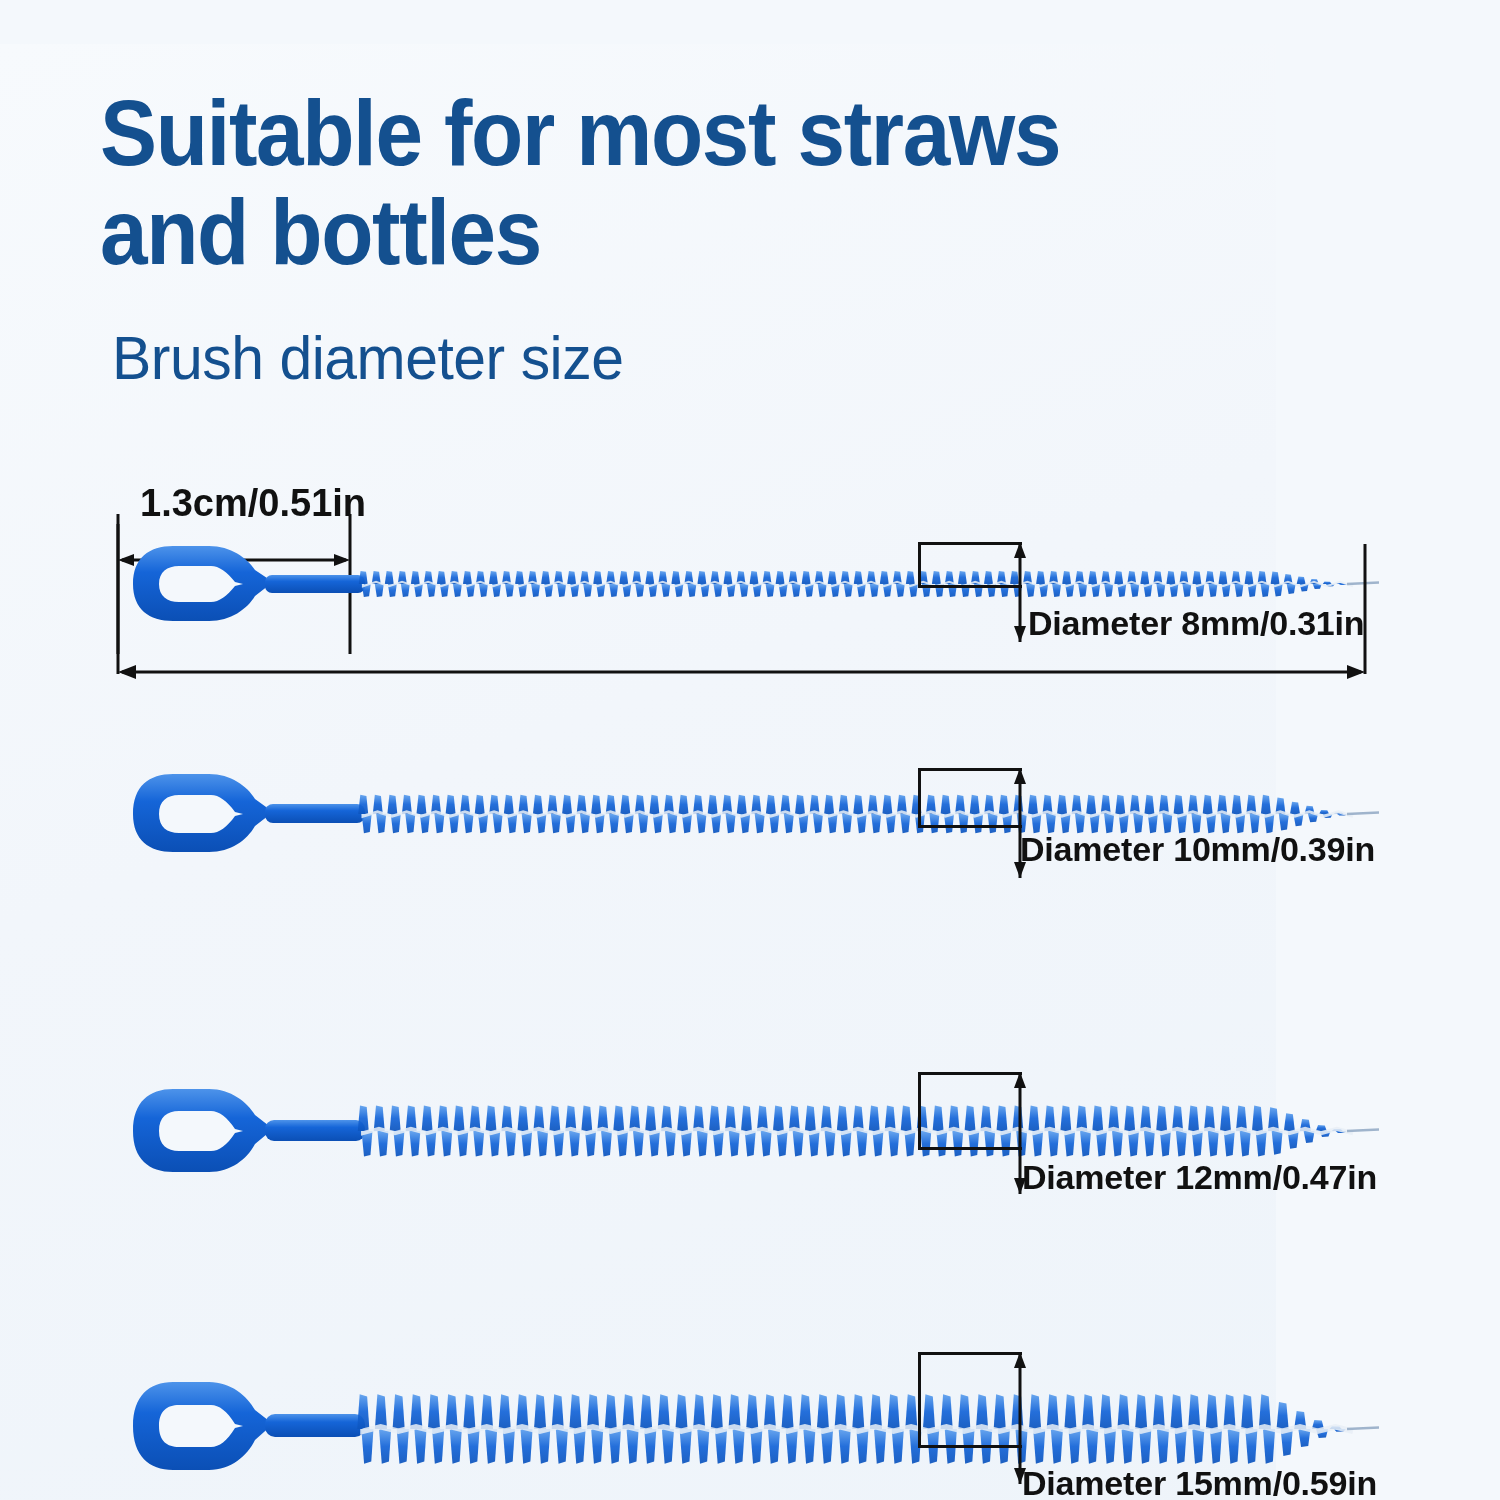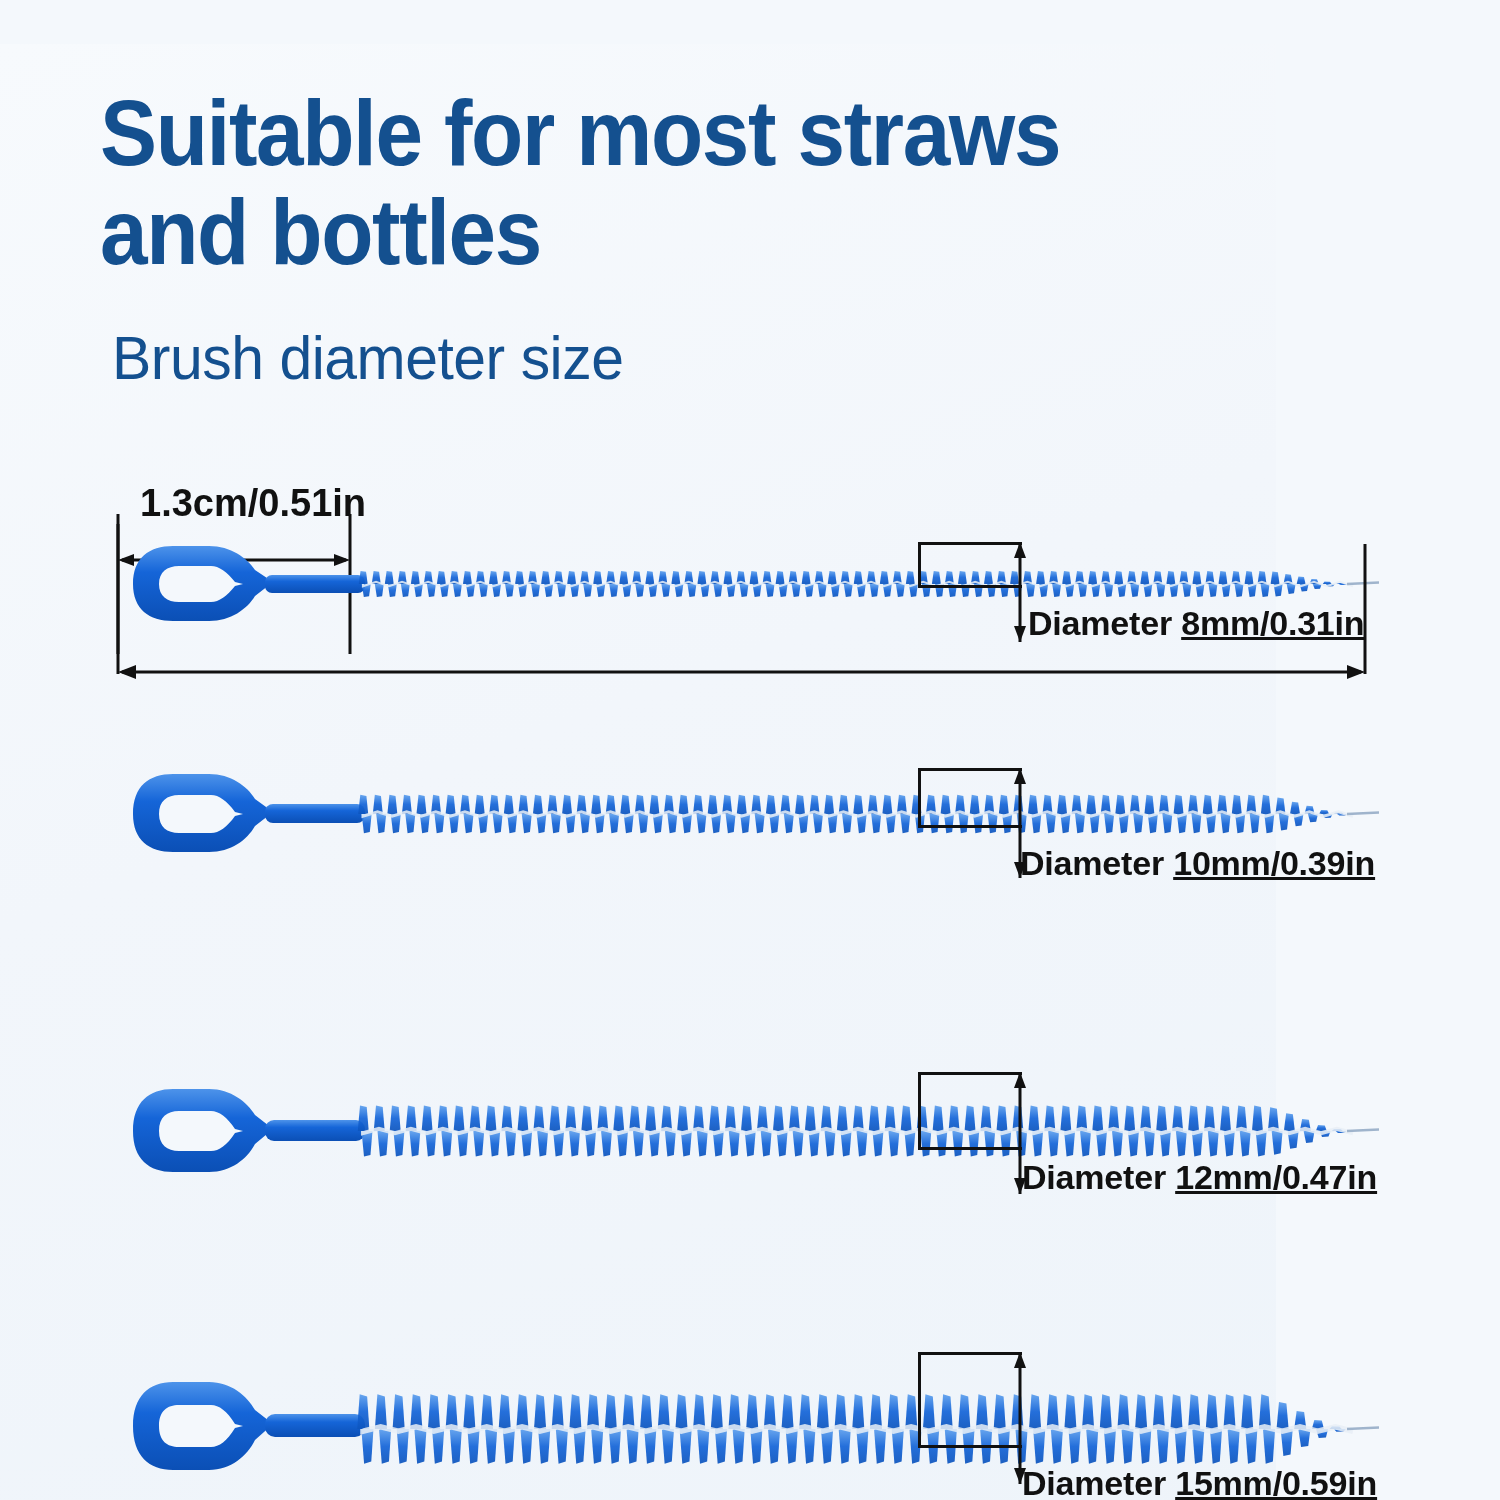--- a/index.html
+++ b/index.html
@@ -74,21 +74,20 @@
     white-space: nowrap;
     color: #111;
     font-size: 34px;
     letter-spacing: -0.2px;
   }
   .diam-label .d-word {
     font-weight: 700;
   }
   .diam-label .d-val {
     font-weight: 700;
-    text-decoration: underline;
   }
 
   .bracket {
     position: absolute;
     border-top: 3px solid #111;
     border-bottom: 3px solid #111;
     border-left: 3px solid #111;
     box-sizing: border-box;
   }
 
@@ -479,21 +478,21 @@
           <path d="M 1232 70 L 1264 68.5" stroke="#9fb4cc" stroke-width="2.5" fill="none"></path>
         </g>
     </svg>
 
     <div class="bracket" style="left:918px; top:24px; width:104px; height:60px; border-right:none;"></div>
     <svg class="arrow-svg" style="left:1012px; top:20px; width:30px; height:120px;">
       <line x1="8" y1="4" x2="8" y2="114" stroke="#111" stroke-width="3"></line>
       <polygon points="8,4 2,20 14,20" fill="#111"></polygon>
       <polygon points="8,114 2,98 14,98" fill="#111"></polygon>
     </svg>
-    <div class="diam-label" style="left:1020px; top:100px;text-align:right;">
+    <div class="diam-label" style="left:1020px; top:86px;text-align:right;">
       <span class="d-word">Diameter</span>
       <span class="d-val">10mm/0.39in</span>
     </div>
   </div>
 
   <div class="brush-row" id="row3" style="top:1012px;height:200px;padding-left:6px;">
     <svg class="handle" style="left:115px; top:0px; width:1280px; height:150px;" viewBox="0 0 1280 150">
       <path d="M 18 75 C 18 46 34 33 58 33 L 94 33 C 116 33 132 46 140 59
                L 158 73 L 140 88 C 132 103 116 116 94 116 L 58 116
                C 34 116 18 103 18 75 Z" fill="url(#hg1)"></path>

